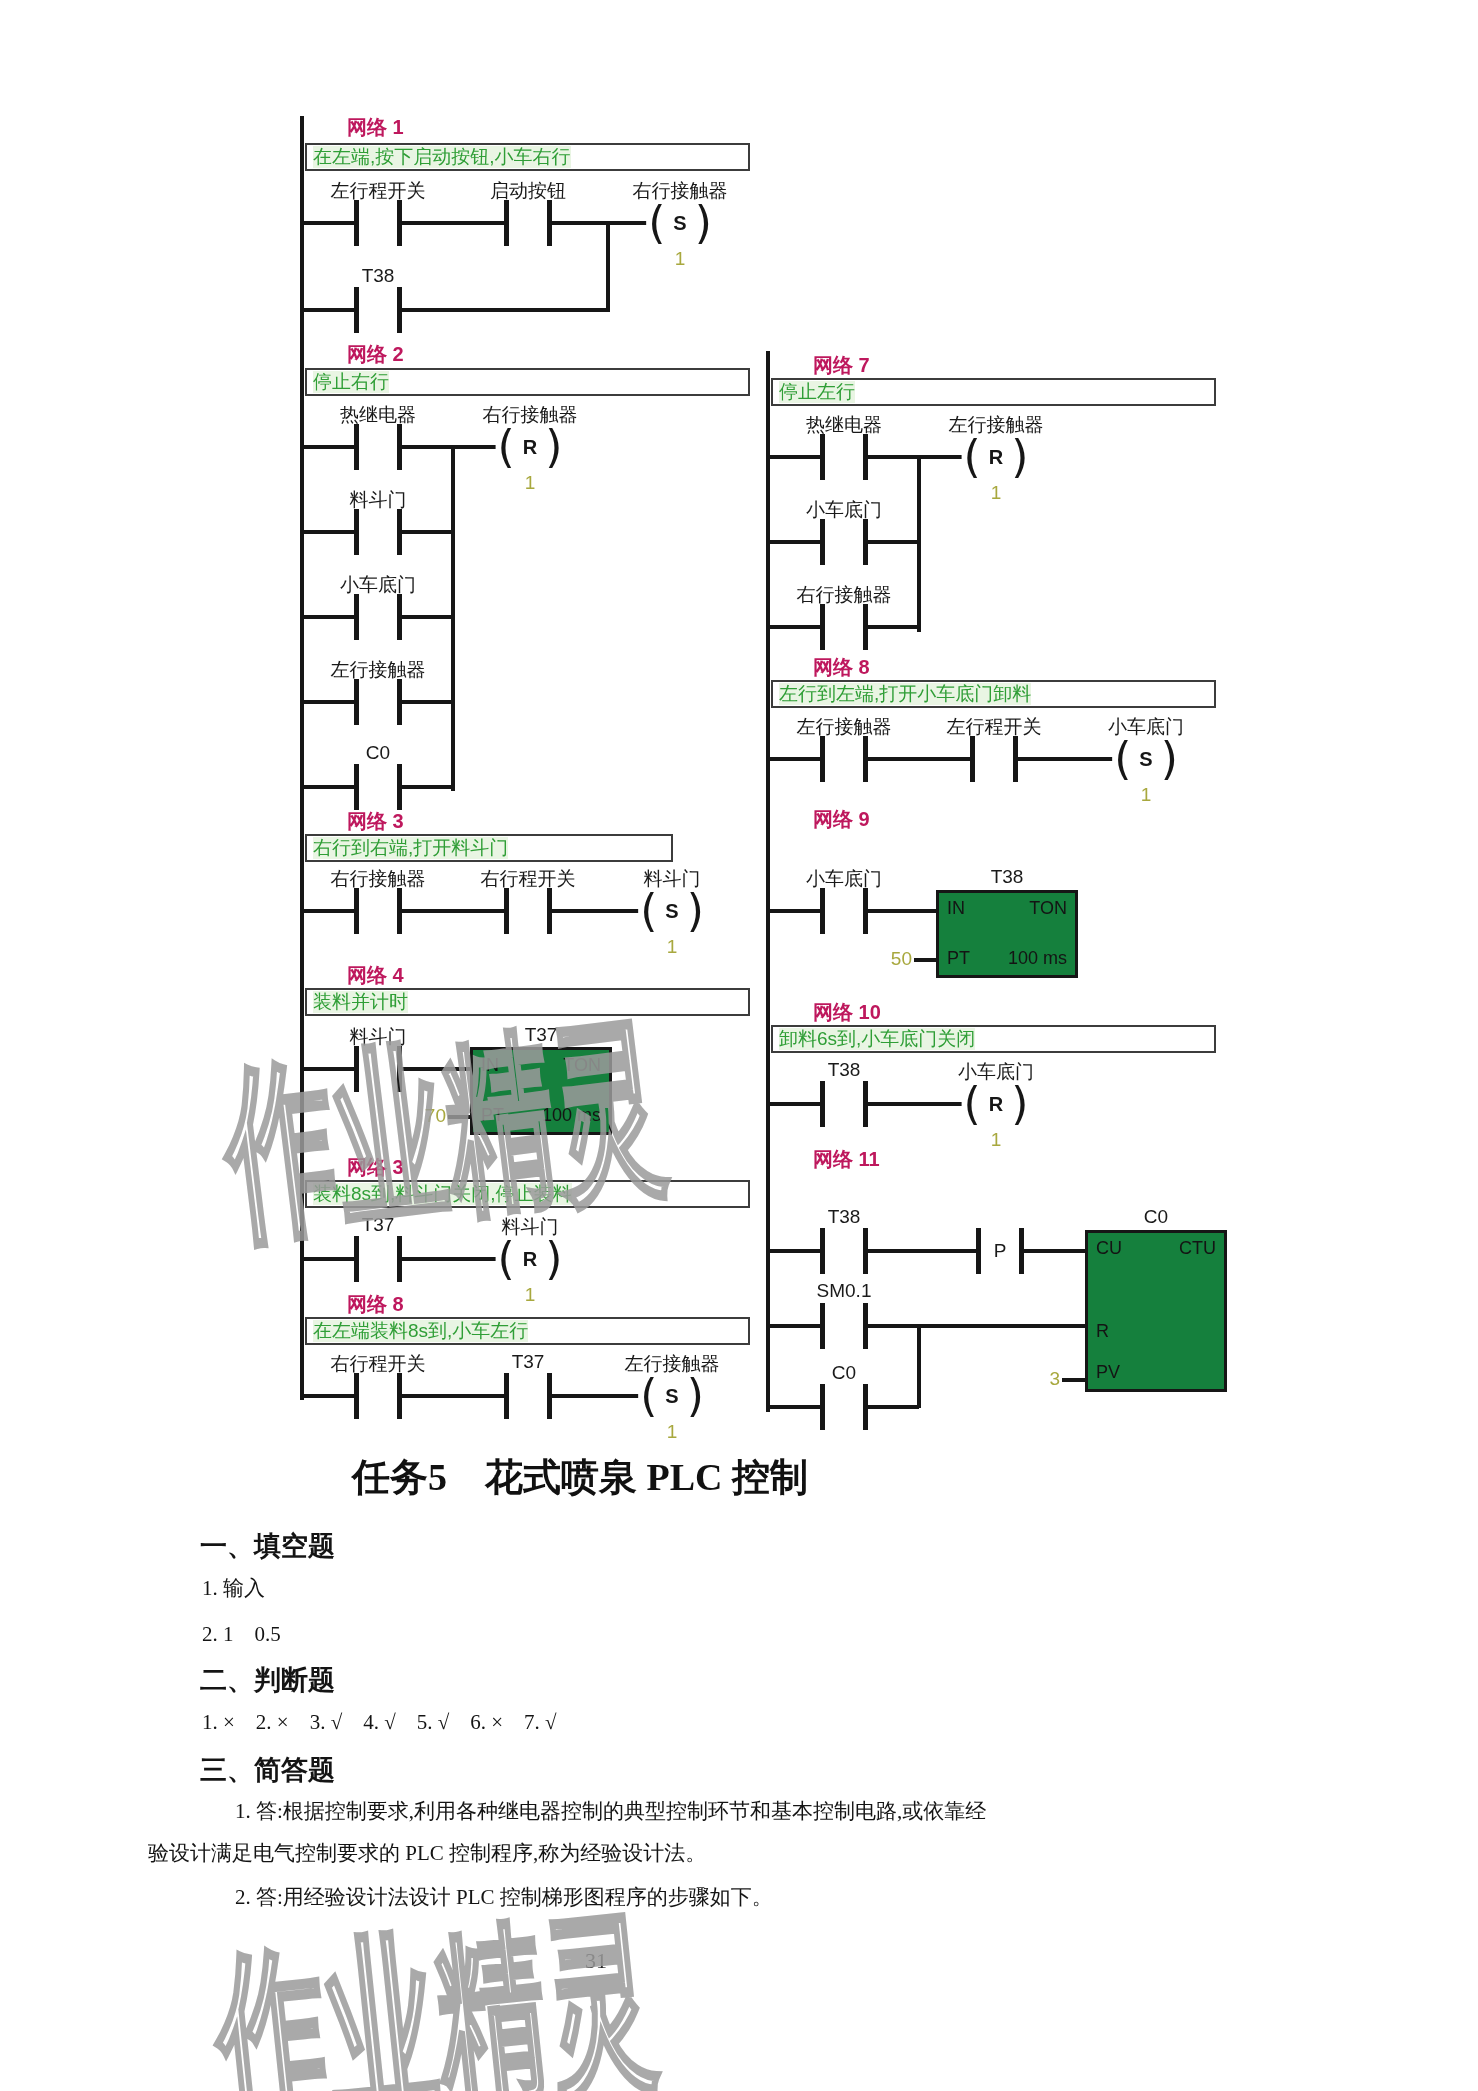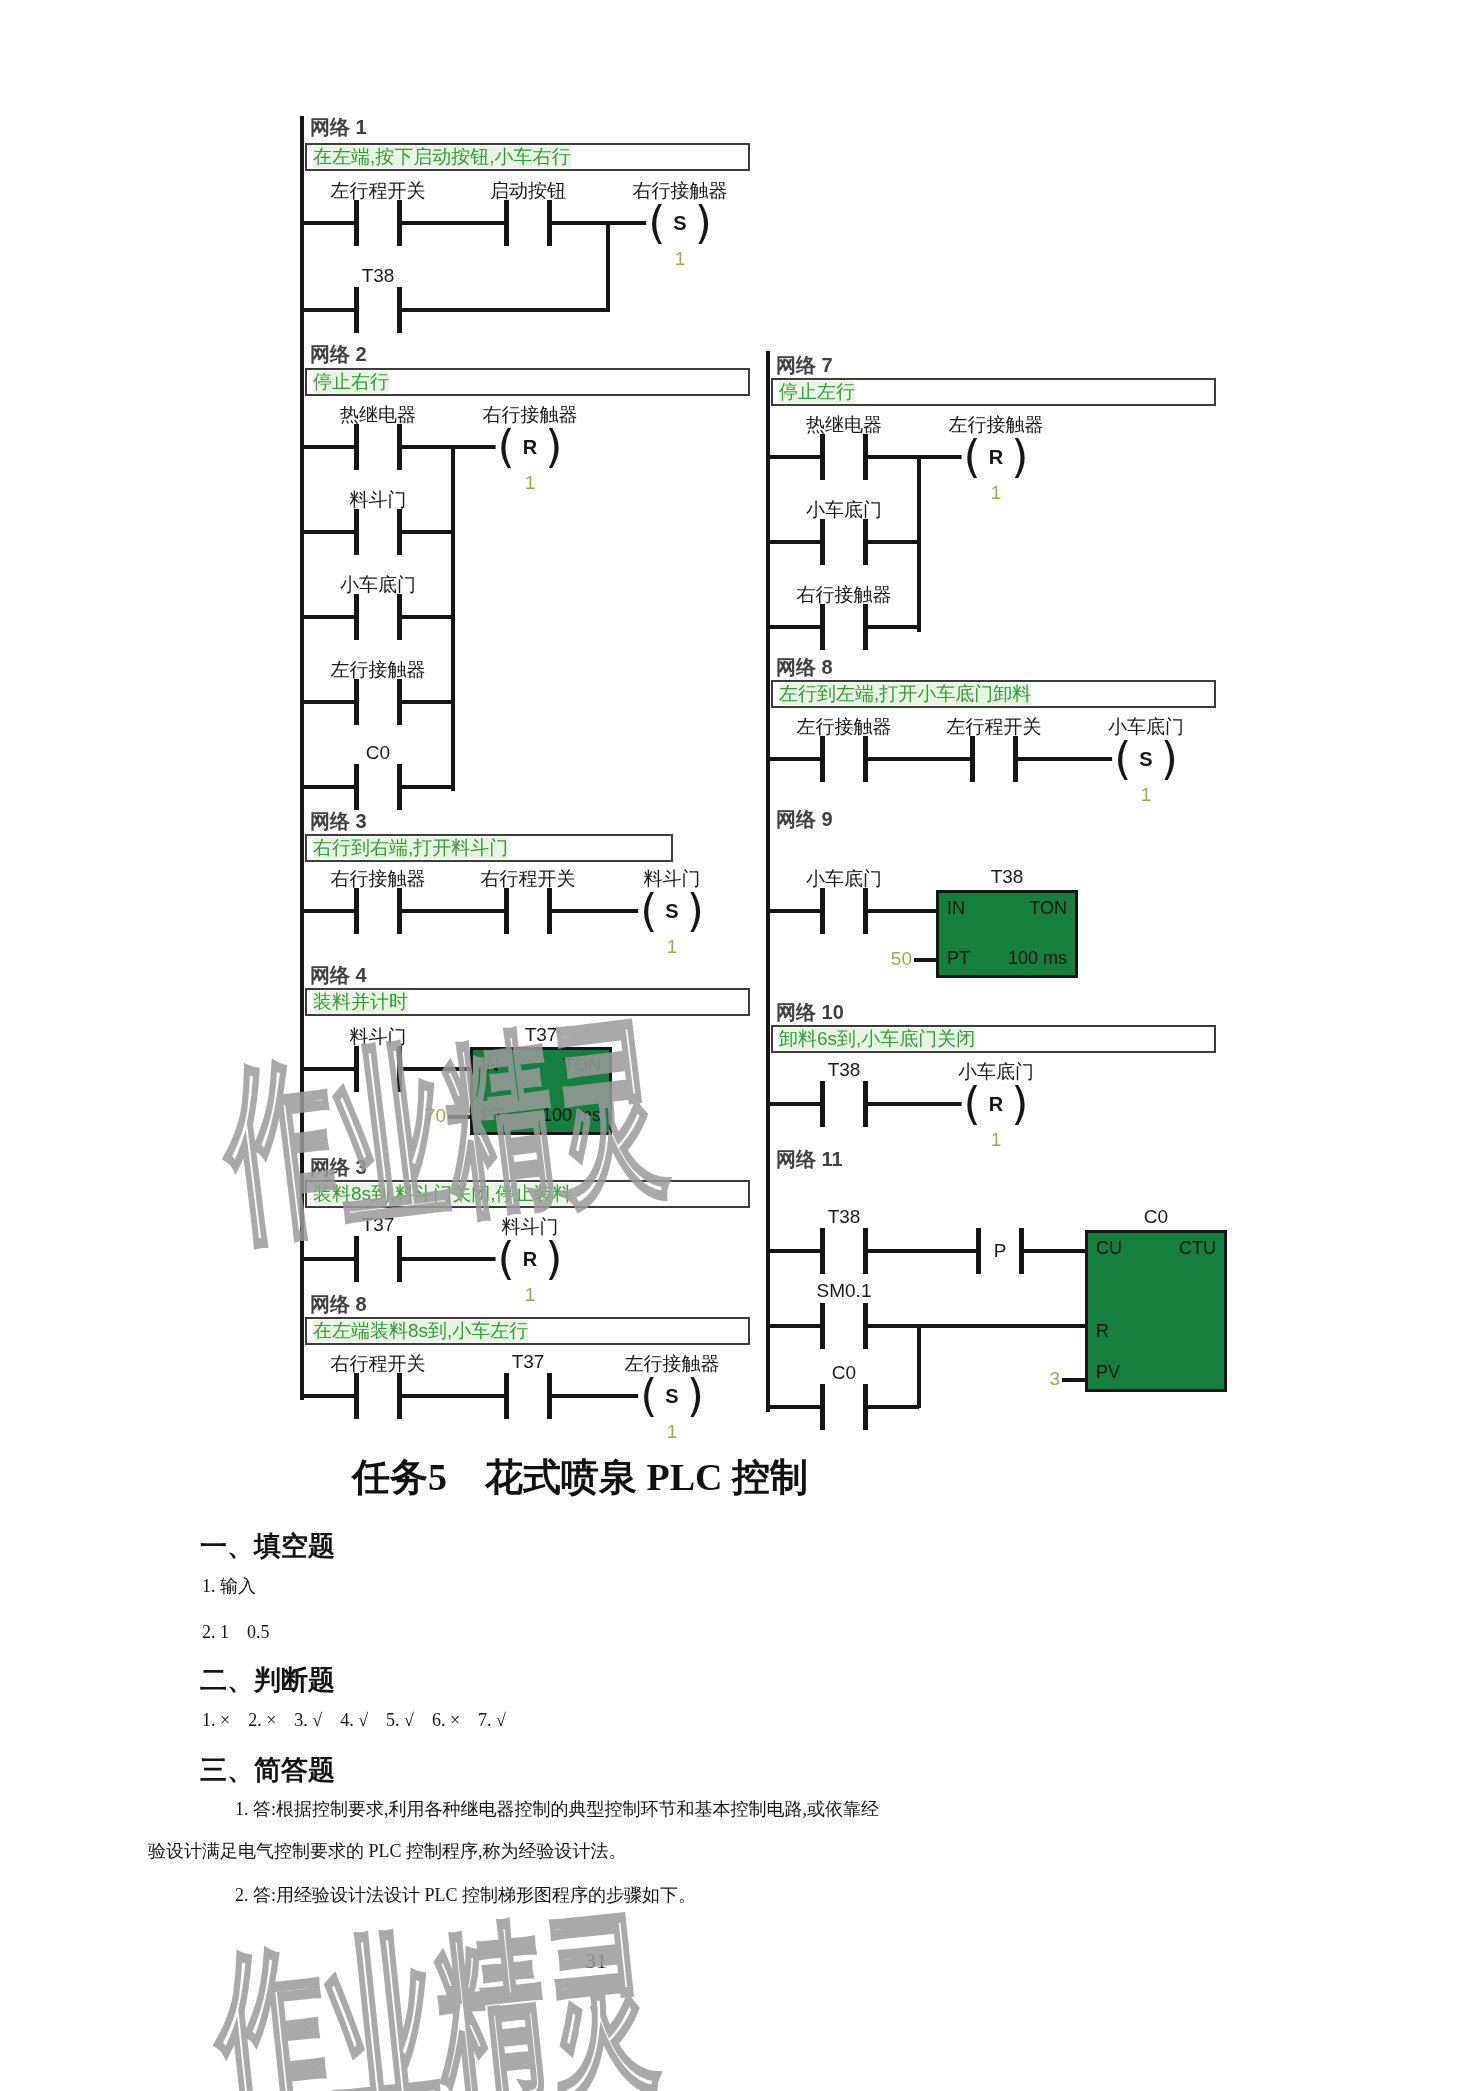--- a/index.html
+++ b/index.html
@@ -1,21 +1,21 @@
 <!DOCTYPE html>
 <html><head>
 <meta charset="utf-8">
 <style>
   html,body{margin:0;padding:0;background:#fff;}
   #page{position:relative;width:1478px;height:2091px;background:#fff;overflow:hidden;
         font-family:"Liberation Sans",sans-serif;color:#141414;}
   
   .rail,.vw{position:absolute;width:4px;background:#161616;}
   .hw{position:absolute;height:4px;background:#161616;}
-  .ntitle{position:absolute;font-size:20px;font-weight:bold;color:#404040;white-space:nowrap;}
+  .ntitle{position:absolute;font-size:20px;font-weight:bold;color:#be185d;white-space:nowrap;margin-left:37px;}
   .cmt{position:absolute;height:28px;border:2px solid #3c3c3c;background:#fff;box-sizing:border-box;
        display:flex;align-items:center;padding:4px 6px;}
   .cmt span{color:#2f9e36;background:#e9f5e3;font-size:19px;white-space:nowrap;line-height:22px;}
   .lbl{position:absolute;transform:translateX(-50%);font-size:19px;white-space:nowrap;color:#1a1a1a;}
   .contact{position:absolute;width:48px;height:46px;
            background:linear-gradient(90deg,#161616 0 5px,#ffffff 5px 43px,#161616 43px 48px);}
   .pedge{display:flex;align-items:center;justify-content:center;font-size:19px;color:#1a1a1a;}
   .coil{position:absolute;transform:translate(-50%,-50%);display:flex;align-items:center;
         color:#161616;background:#fff;padding:0 2px;}
   .coil::before{content:"(";font-size:44px;line-height:44px;font-weight:400;font-family:"DejaVu Sans",sans-serif;}
@@ -26,21 +26,21 @@
         font-size:18px;color:#141414;}
   .fbox .tl{position:absolute;left:8px;top:5px;}
   .fbox .tr{position:absolute;right:8px;top:5px;}
   .fbox .ml{position:absolute;left:8px;top:88px;}
   .fbox .bl{position:absolute;left:8px;bottom:6px;}
   .fbox .br{position:absolute;right:8px;bottom:6px;}
   .preset{position:absolute;transform:translateX(-100%);color:#a8a83e;font-size:19px;}
   .doc-h1{position:absolute;left:0;top:1452px;width:1160px;text-align:center;
           font-family:"Liberation Serif",serif;font-size:38px;font-weight:bold;color:#111;}
   .sec{position:absolute;font-family:"Liberation Serif",serif;font-size:27px;font-weight:bold;white-space:nowrap;}
-  .bodyline{position:absolute;font-family:"Liberation Serif",serif;font-size:18px;white-space:nowrap;}
+  .bodyline{position:absolute;font-family:"Liberation Serif",serif;font-size:21px;white-space:nowrap;}
   .pagenum{position:absolute;font-family:"Liberation Serif",serif;font-size:22px;color:#222;}
   .wm{position:absolute;font-weight:bold;font-family:"Liberation Sans",sans-serif;
       color:transparent;-webkit-text-stroke:2.5px #9b9b9b;white-space:nowrap;opacity:.85;}
   #wm1{left:212px;top:1032px;font-size:108px;transform:rotate(-7deg) scaleY(1.75);transform-origin:left top;letter-spacing:2px;}
   #wm2{left:205px;top:1918px;font-size:108px;transform:rotate(-6deg) scaleY(1.75);transform-origin:left top;letter-spacing:2px;}
 </style>
 </head>
 <body>
 
 <div id="page">

